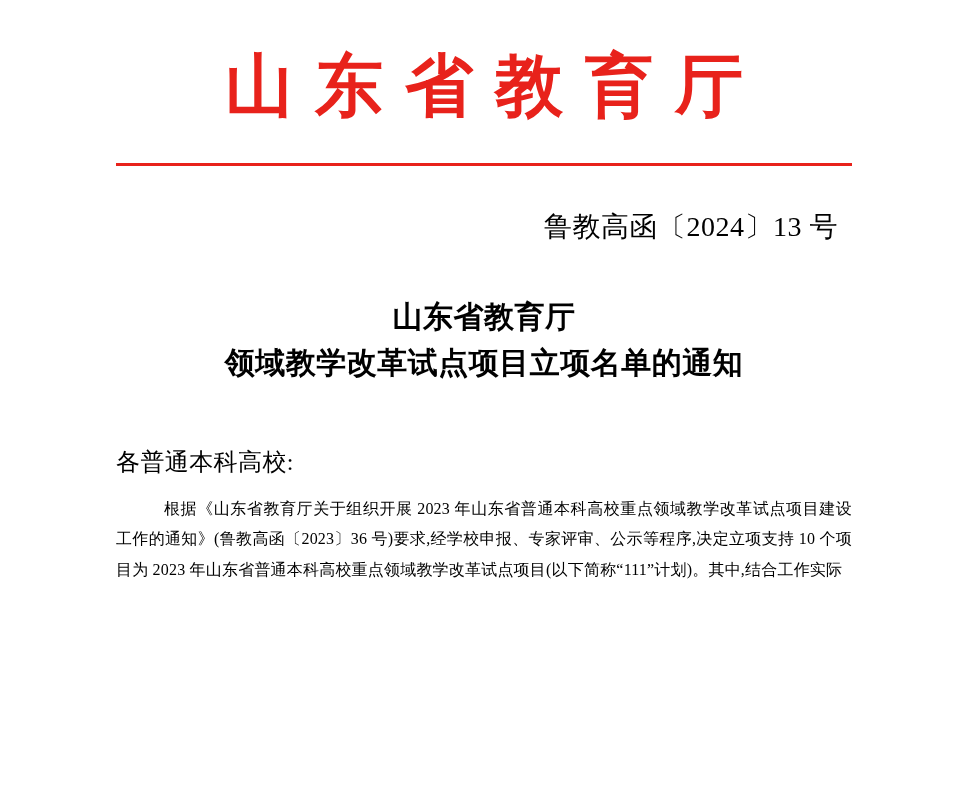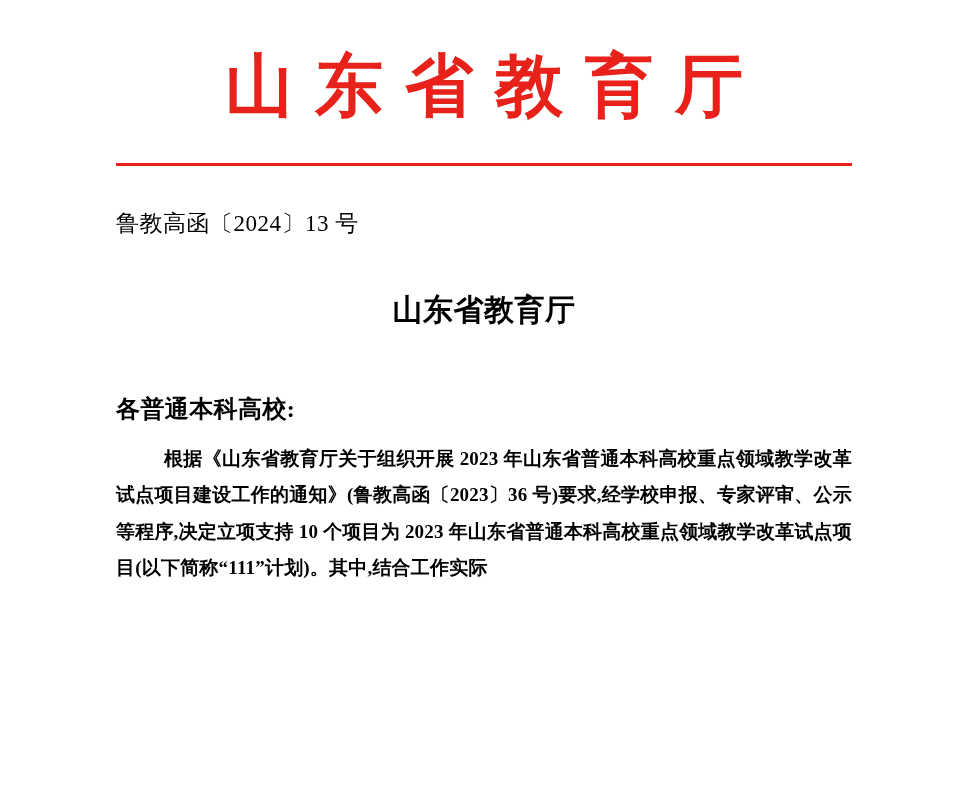--- a/index.html
+++ b/index.html
@@ -35,67 +35,66 @@
     text-indent: 22px;
     white-space: nowrap;
   }
   .red-rule {
     margin-top: 42px;
     height: 3px;
     background: #e8221b;
   }
   .doc-number {
     margin-top: 42px;
-    text-align: left;
-    font-size: 23px;
+    text-align: right;
+    font-size: 28px;
     letter-spacing: 0.5px;
     padding-right: 14px;
   }
   .title-block {
     margin-top: 48px;
     text-align: center;
     font-weight: bold;
     font-size: 30px;
     line-height: 1.52;
     letter-spacing: 0.5px;
   }
   .title-line {
     white-space: nowrap;
   }
   .salutation {
     margin-top: 60px;
     font-size: 24px;
     letter-spacing: 0.4px;
-    font-weight: bold;
   }
   .body-text {
     margin-top: 16px;
-    font-size: 19px;
+    font-size: 16px;
     line-height: 1.92;
     text-align: justify;
     text-justify: inter-ideograph;
     text-indent: 48px;
     letter-spacing: 0.2px;
-    font-weight: bold;
   }
 </style>
 </head>
 <body>
 
 <div class="page">
 
   <div class="letterhead">
     <div class="letterhead-title">山东省教育厅</div>
   </div>
 
   <div class="red-rule"></div>
 
   <div class="doc-number">鲁教高函〔2024〕13 号</div>
 
   <div class="title-block">
     <div class="title-line">山东省教育厅</div>
+    <div class="title-line">领域教学改革试点项目立项名单的通知</div>
   </div>
 
   <div class="salutation">各普通本科高校:</div>
 
   <div class="body-text">根据《山东省教育厅关于组织开展 2023 年山东省普通本科高校重点领域教学改革试点项目建设工作的通知》(鲁教高函〔2023〕36 号)要求,经学校申报、专家评审、公示等程序,决定立项支持 10 个项目为 2023 年山东省普通本科高校重点领域教学改革试点项目(以下简称“111”计划)。其中,结合工作实际</div>
 
 </div>
 
 </body></html>

